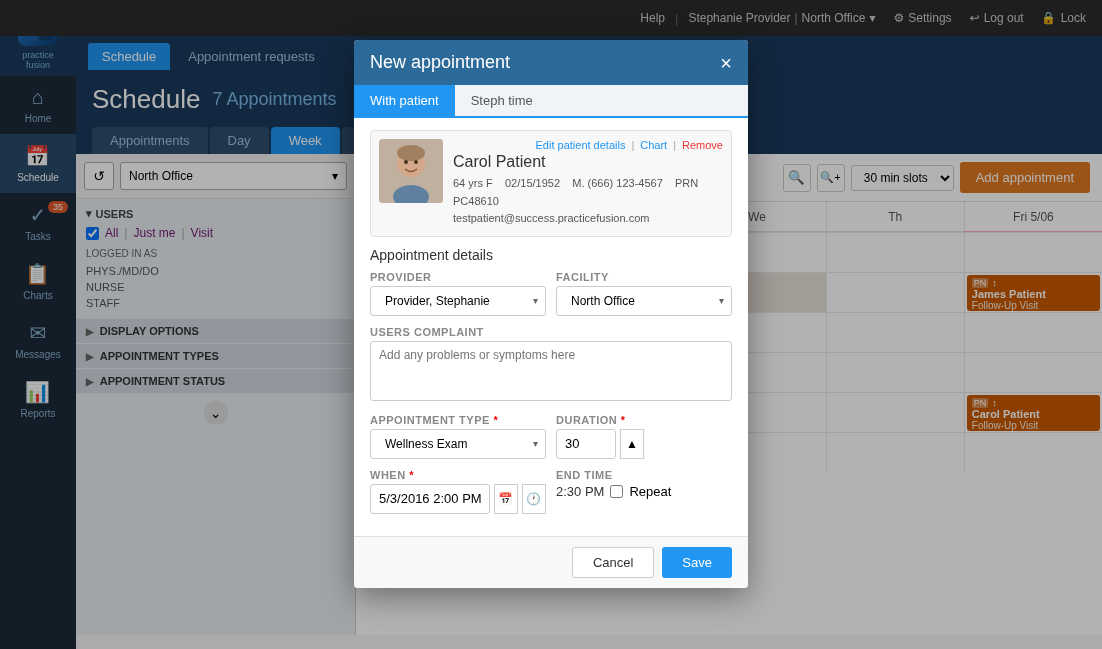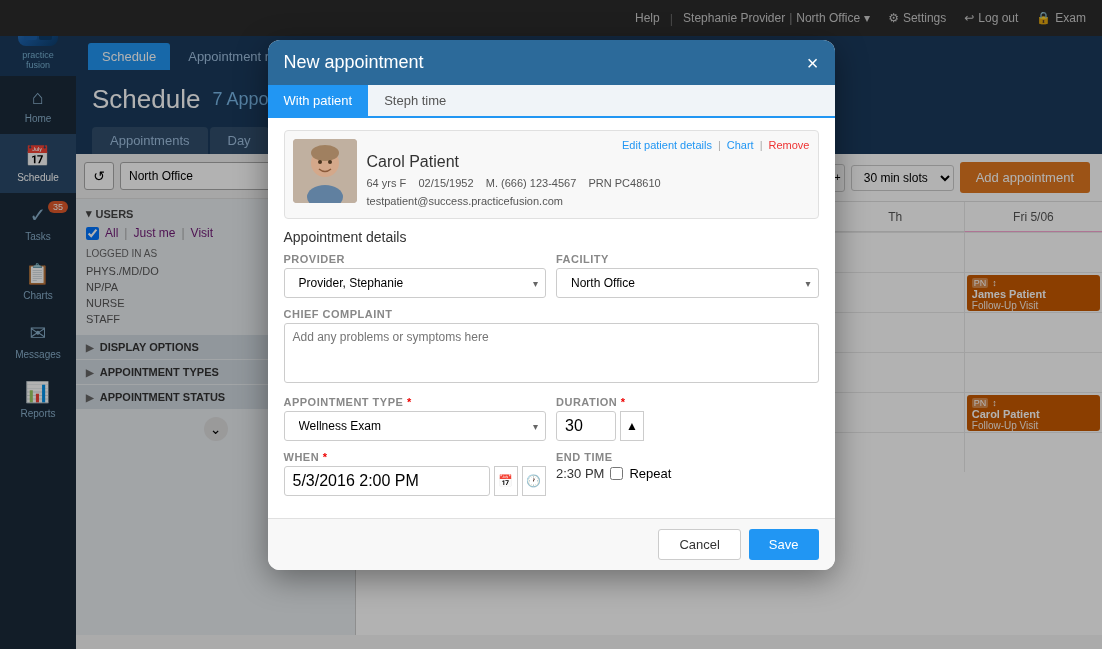--- a/index.html
+++ b/index.html
@@ -220,22 +220,22 @@
       z-index: 100;
       display: flex;
       align-items: flex-start;
       justify-content: center;
       padding-top: 40px;
     }
 
     
     .modal {
       background: white;
-      border-radius: 12px;
-      width: 567px;
+      border-radius: 4px;
+      width: 394px;
       box-shadow: 0 8px 32px rgba(0,0,0,0.4);
       overflow: hidden;
     }
     .modal-header {
       background: #2c6a9a;
       padding: 12px 16px;
       display: flex;
       align-items: center;
       justify-content: space-between;
     }
@@ -285,21 +285,21 @@
     .patient-details { font-size: 11px; color: #555; line-height: 1.6; }
 
     
     .appt-details-title { font-size: 14px; font-weight: 500; color: #333; margin-bottom: 8px; }
     .form-row { display: flex; gap: 10px; margin-bottom: 10px; }
     .form-group { flex: 1; }
     .form-label { font-size: 11px; color: #888; font-weight: bold; letter-spacing: 0.5px; margin-bottom: 3px; }
     .form-label .required { color: #e00; }
     .form-select, .form-input {
       width: 100%; height: 30px; border: 1px solid #ccc;
-      border-radius: 3px; padding: 0 8px; font-size: 16px;
+      border-radius: 3px; padding: 0 8px; font-size: 13px;
       background: white;
     }
     .form-select-wrapper {
       position: relative; display: flex; align-items: center;
     }
     .form-select-wrapper select {
       width: 100%; height: 30px; border: 1px solid #ccc;
       border-radius: 3px; padding: 0 14px; font-size: 12px;
       background: white; appearance: none;
     }
@@ -358,21 +358,21 @@
     <button style="background:none;border:none;color:#ccc;cursor:pointer;font-size:12px;padding:4px 8px;display:flex;align-items:center;gap:4px;">
       <span>⚙</span>
       <span>Settings</span>
     </button>
     <button style="background:none;border:none;color:#ccc;cursor:pointer;font-size:12px;padding:4px 8px;display:flex;align-items:center;gap:4px;">
       <span>↩</span>
       <span>Log out</span>
     </button>
     <button style="background:none;border:none;color:#ccc;cursor:pointer;font-size:12px;padding:4px 8px;display:flex;align-items:center;gap:4px;">
       <span>🔒</span>
-      <span>Exam</span>
+      <span>Lock</span>
     </button>
   </div>
 </div>
 
 <div class="sidebar">
   <div class="logo-area">
     <div class="logo-icon">
       <svg width="32" height="32" viewBox="0 0 32 32">
         <rect x="2" y="2" width="13" height="13" rx="2" fill="#4a9fd4"></rect>
         <rect x="17" y="2" width="13" height="13" rx="2" fill="#1a5fa8"></rect>
@@ -466,21 +466,20 @@
         <div class="users-controls">
           <input type="checkbox" checked="" style="">
           <span class="link">All</span>
           <span style="color:#aaa;">|</span>
           <span class="link">Just me</span>
           <span style="color:#aaa;">|</span>
           <span class="link">Visit</span>
         </div>
         <div class="logged-in-label">LOGGED IN AS</div>
         <div class="provider-role">PHYS./MD/DO</div>
-        <div class="provider-role">NP/PA</div>
         <div class="provider-role">NURSE</div>
         <div class="provider-role">STAFF</div>
       </div>
 
       <div class="section-header">
         <span class="arrow">▶</span>
         <span>DISPLAY OPTIONS</span>
       </div>
 
       <div class="section-header" style="margin-top:1px;">
@@ -685,21 +684,21 @@
           <div class="form-select-wrapper">
             <select class="form-select">
               <option value="North Office">North Office</option>
             </select>
             <span class="form-select-arrow">▾</span>
           </div>
         </div>
       </div>
 
       <div class="form-group" style="margin-bottom:10px;">
-        <div class="form-label">CHIEF COMPLAINT</div>
+        <div class="form-label">USERS COMPLAINT</div>
         <textarea class="form-textarea" placeholder="Add any problems or symptoms here" style=""></textarea>
       </div>
 
       <div class="form-row">
         <div class="form-group">
           <div class="form-label">
             <span>APPOINTMENT TYPE</span>
             <span class="required"> *</span>
           </div>
           <div class="form-select-wrapper">

